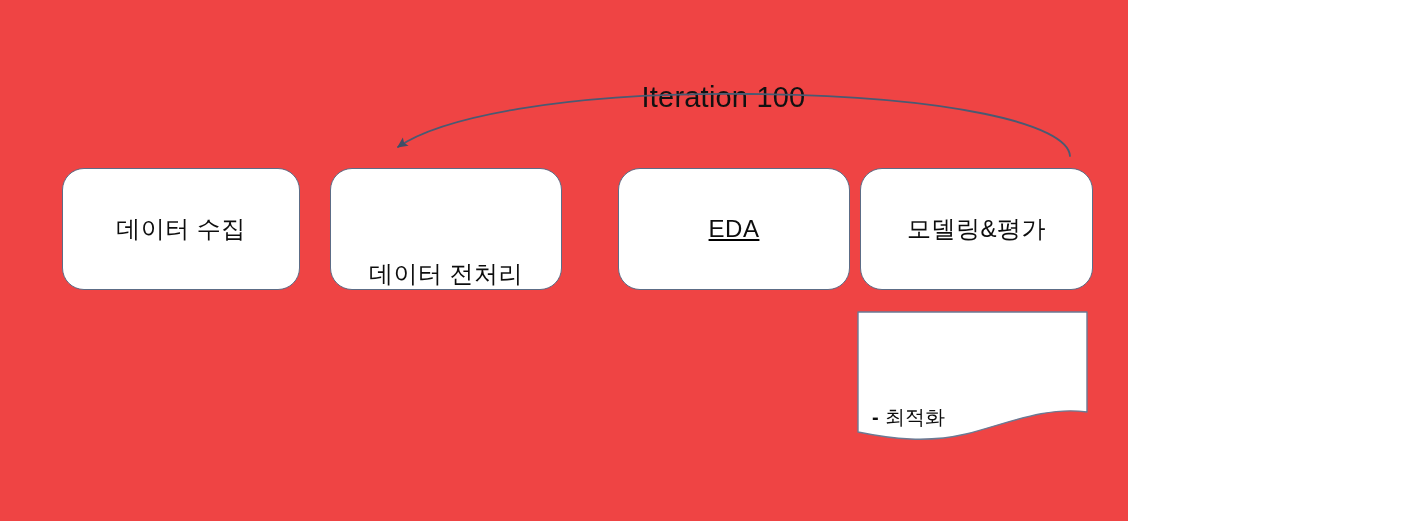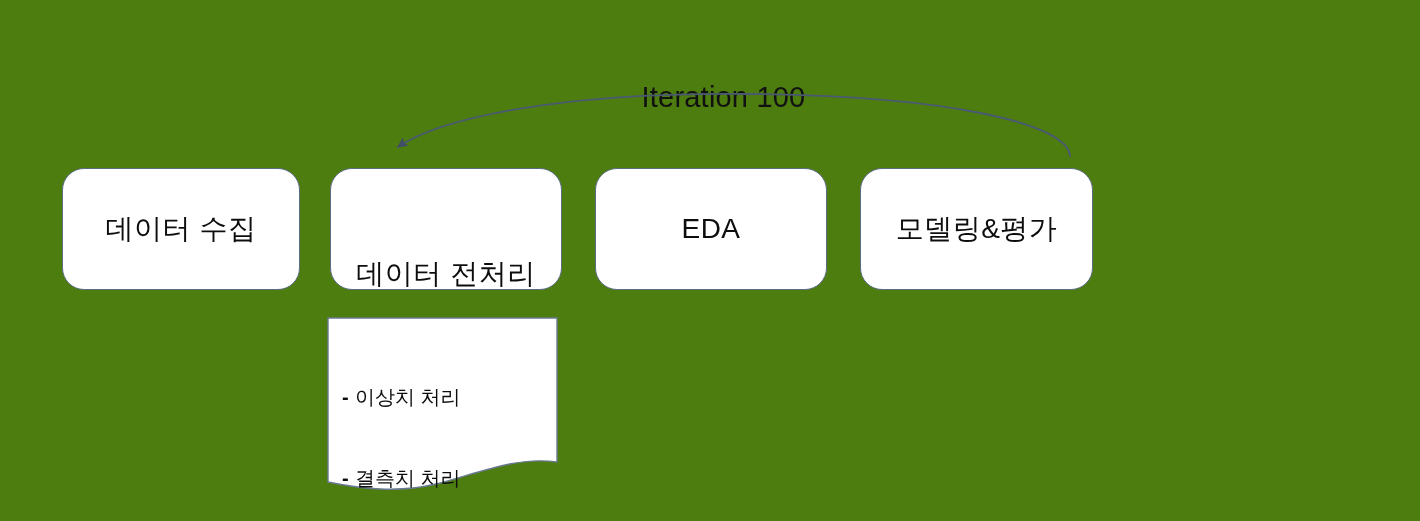--- a/index.html
+++ b/index.html
@@ -5,23 +5,23 @@
   html, body {
     margin: 0;
     padding: 0;
     background: #ffffff;
   }
   body {
     font-family: "Liberation Sans", "DejaVu Sans", sans-serif;
   }
   #canvas {
     position: relative;
-    width: 1420px;
+    width: 1128px;
     height: 521px;
-    background: #4d7c0f;
+    background: #ef4444;
     overflow: hidden;
   }
 
   
   #diagram-title {
     position: absolute;
     left: 0;
     top: 46px;
     width: 1420px;
     text-align: center;
@@ -44,29 +44,29 @@
     height: 122px;
     box-sizing: border-box;
     border: 1.6px solid #5c6c86;
     border-radius: 22px;
     background: #ffffff;
     display: flex;
     align-items: center;
     justify-content: center;
   }
   .stage-label {
-    font-size: 28px;
+    font-size: 24px;
     line-height: 30px;
     color: #0d0d0d;
     white-space: nowrap;
     letter-spacing: 0.5px;
   }
   #stage-box-0 { left: 62px;   width: 238px; }
   #stage-box-1 { left: 330px;  width: 232px; align-items: flex-end; }
-  #stage-box-2 { left: 595px;  width: 232px; }
+  #stage-box-2 { left: 618px;  width: 232px; text-decoration: underline; }
   #stage-box-3 { left: 860px;  width: 233px; }
   #stage-box-4 { left: 1125px; width: 233px; }
 
   
   .note-card {
     position: absolute;
   }
   .note-card svg {
     position: absolute;
     left: 0;
@@ -137,28 +137,24 @@
   <div class="stage-box" id="stage-box-1">
     <span class="stage-label">데이터 전처리</span>
   </div>
   <div class="stage-box" id="stage-box-2">
     <span class="stage-label">EDA</span>
   </div>
   <div class="stage-box" id="stage-box-3">
     <span class="stage-label">모델링&amp;평가</span>
   </div>
 
-  <div class="note-card" id="note-card-0">
-    <svg width="236" height="186" viewBox="0 0 236 186">
-      <path d="M 2 2 L 231 2 L 231 146 C 190 140, 150 158, 110 168 C 72 177, 36 173, 2 166 Z" fill="#ffffff" stroke="#6b7a94" stroke-width="1.4" stroke-linejoin="round"></path>
+
+
+  <div class="note-card" id="note-card-2">
+    <svg width="236" height="136" viewBox="0 0 236 136">
+      <path d="M 2 2 L 231 2 L 231 102 C 190 96, 150 114, 110 124 C 72 133, 36 129, 2 122 Z" fill="#ffffff" stroke="#6b7a94" stroke-width="1.4" stroke-linejoin="round"></path>
     </svg>
     <div class="note-text">
-      <span class="note-line"><span class="note-dash">-</span><span>이상치 처리</span></span>
-      <span class="note-line"><span class="note-dash">-</span><span>결측치 처리</span></span>
-      
-      
-      
+      <span class="note-line"><span class="note-dash">-</span><span>최적화</span></span>
     </div>
   </div>
-
-
 
 </div>
 
 </body></html>

